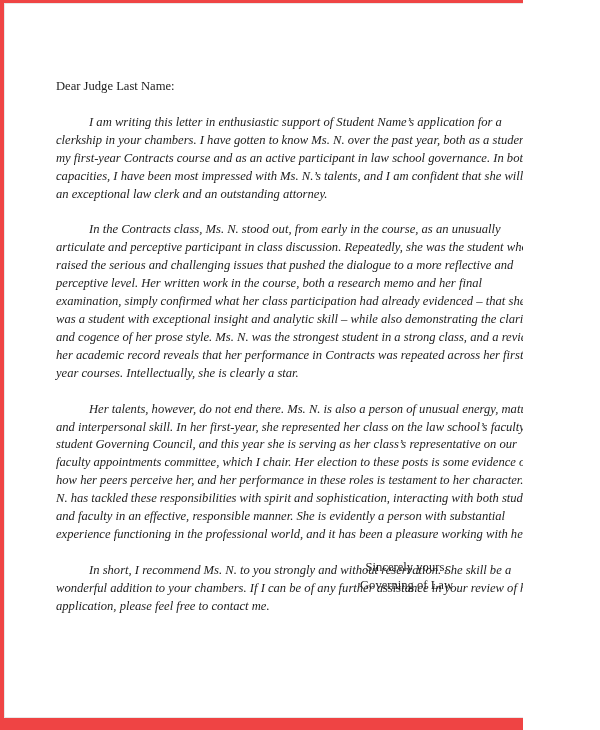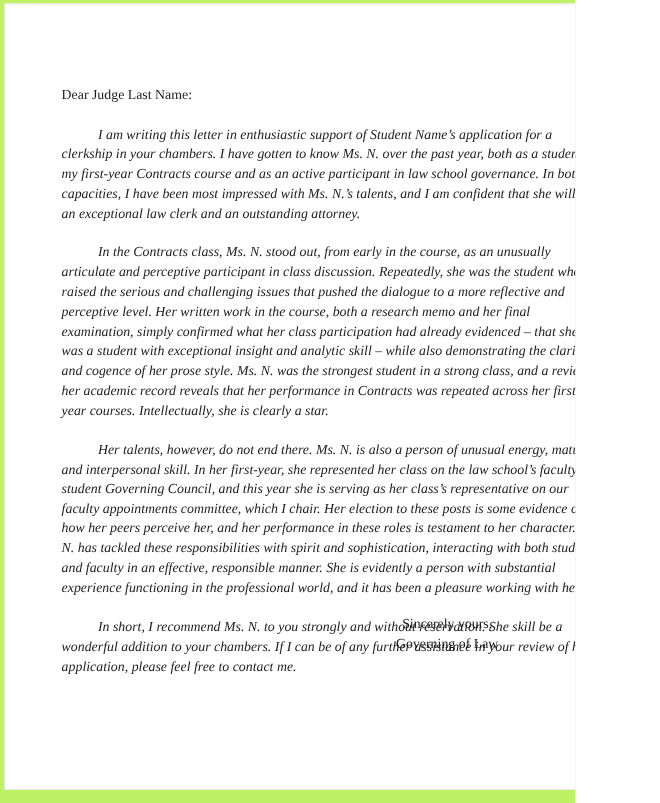--- a/index.html
+++ b/index.html
@@ -6,21 +6,21 @@
   html, body {
     margin: 0;
     padding: 0;
     background: #ffffff;
   }
 
   .page-canvas {
     position: relative;
     width: 523px;
     height: 730px;
-    background: #bef264;
+    background: #ef4444;
     overflow: hidden;
   }
 
   
   .page-sheet {
     position: absolute;
     left: 4px;
     top: 3px;
     width: 586px;
     height: 715px;

